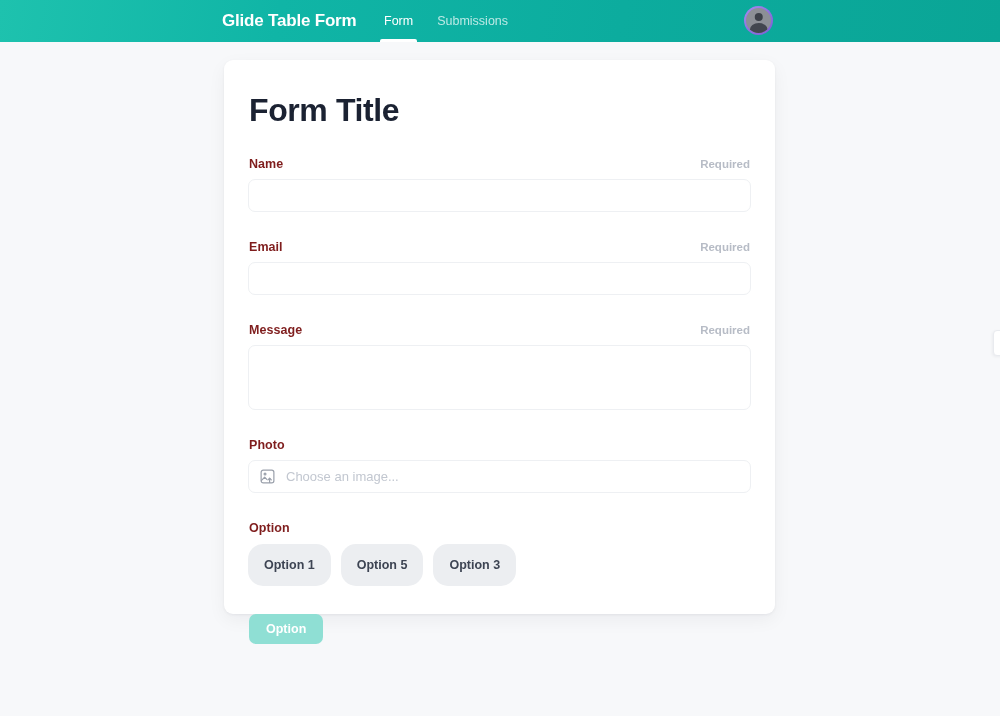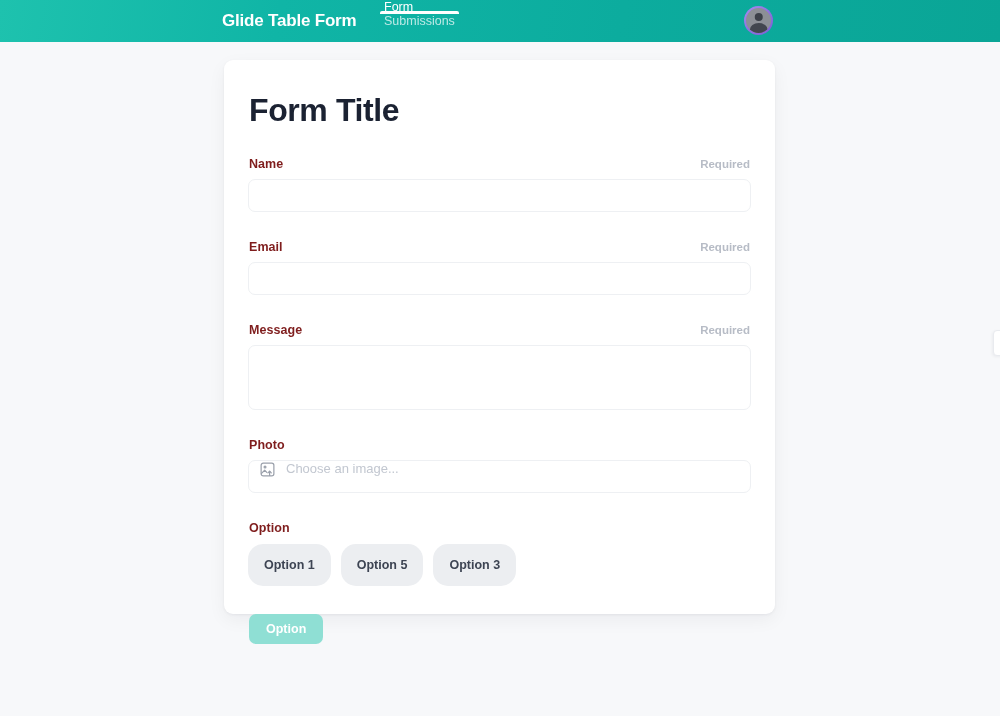--- a/index.html
+++ b/index.html
@@ -39,21 +39,20 @@
     letter-spacing: -0.2px;
     white-space: nowrap;
   }
   .navtabs {
     position: absolute;
     left: 372px;
     top: 0;
     height: 42px;
     display: flex;
     align-items: stretch;
-    flex-direction: column;
   }
   .navtab {
     position: relative;
     display: flex;
     align-items: center;
     padding: 0 12px;
     font-size: 12.5px;
     color: rgba(255,255,255,0.72);
     white-space: nowrap;
     cursor: pointer;
@@ -180,21 +179,21 @@
     resize: none;
     padding: 9px 12px;
     font-family: "Liberation Sans", sans-serif;
     font-size: 13px;
     color: #222a39;
   }
 
   
   .photo-picker {
     display: flex;
-    align-items: flex-start;
+    align-items: center;
     width: 100%;
     height: 33px;
     border: 1px solid #eef0f3;
     border-radius: 7px;
     background: #ffffff;
     padding: 0 10px;
     cursor: pointer;
   }
   .photo-icon {
     width: 17px;

